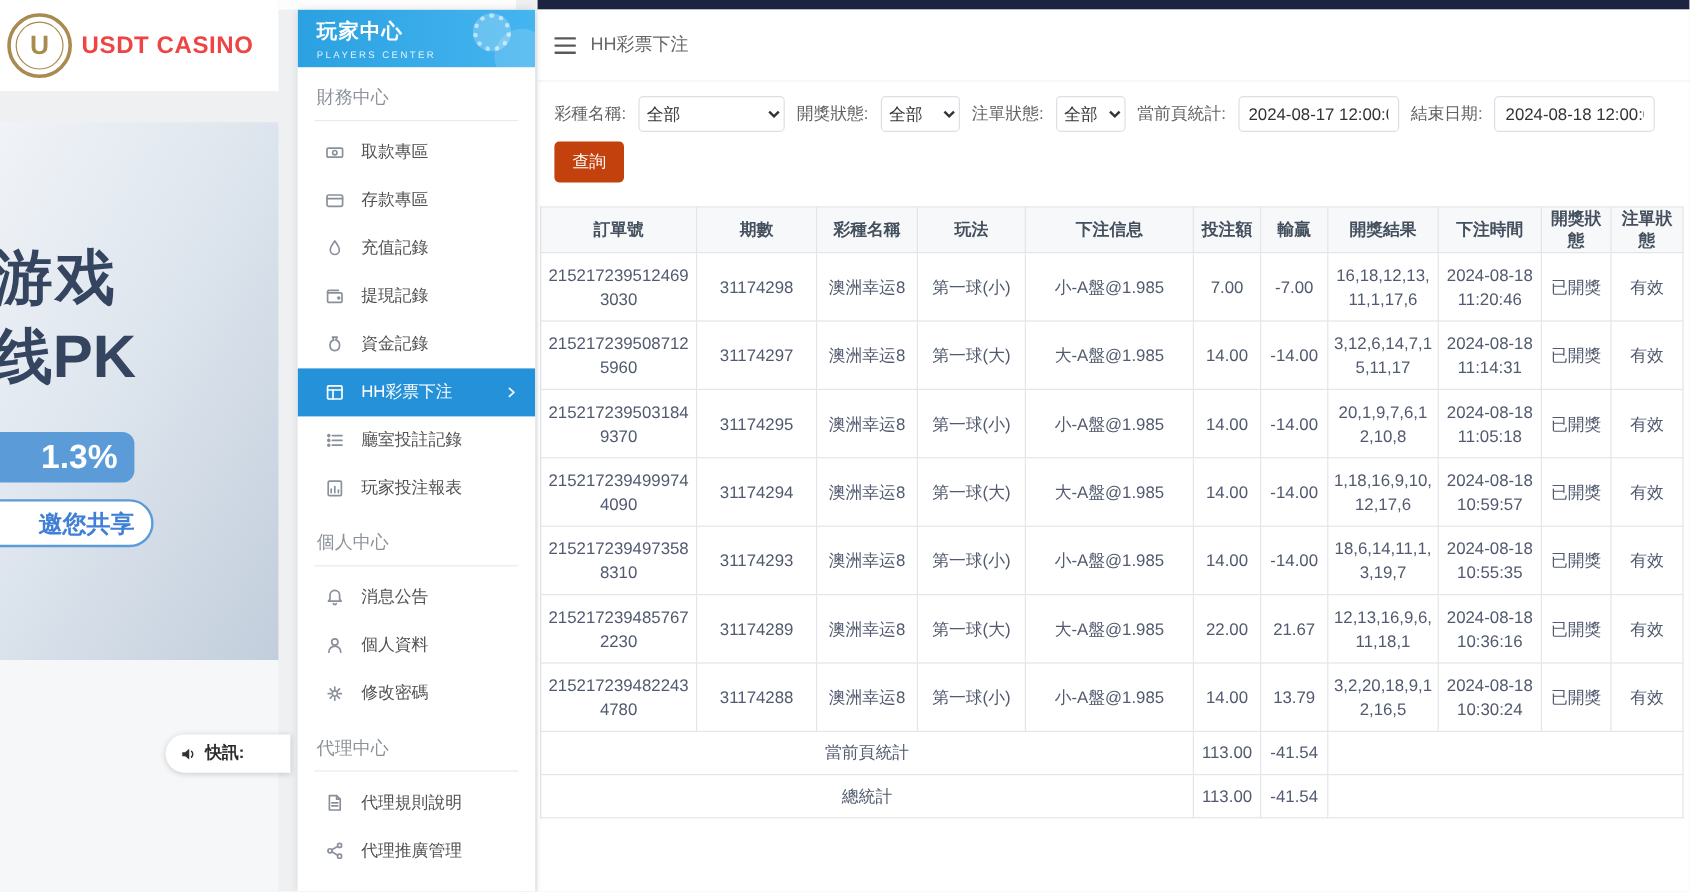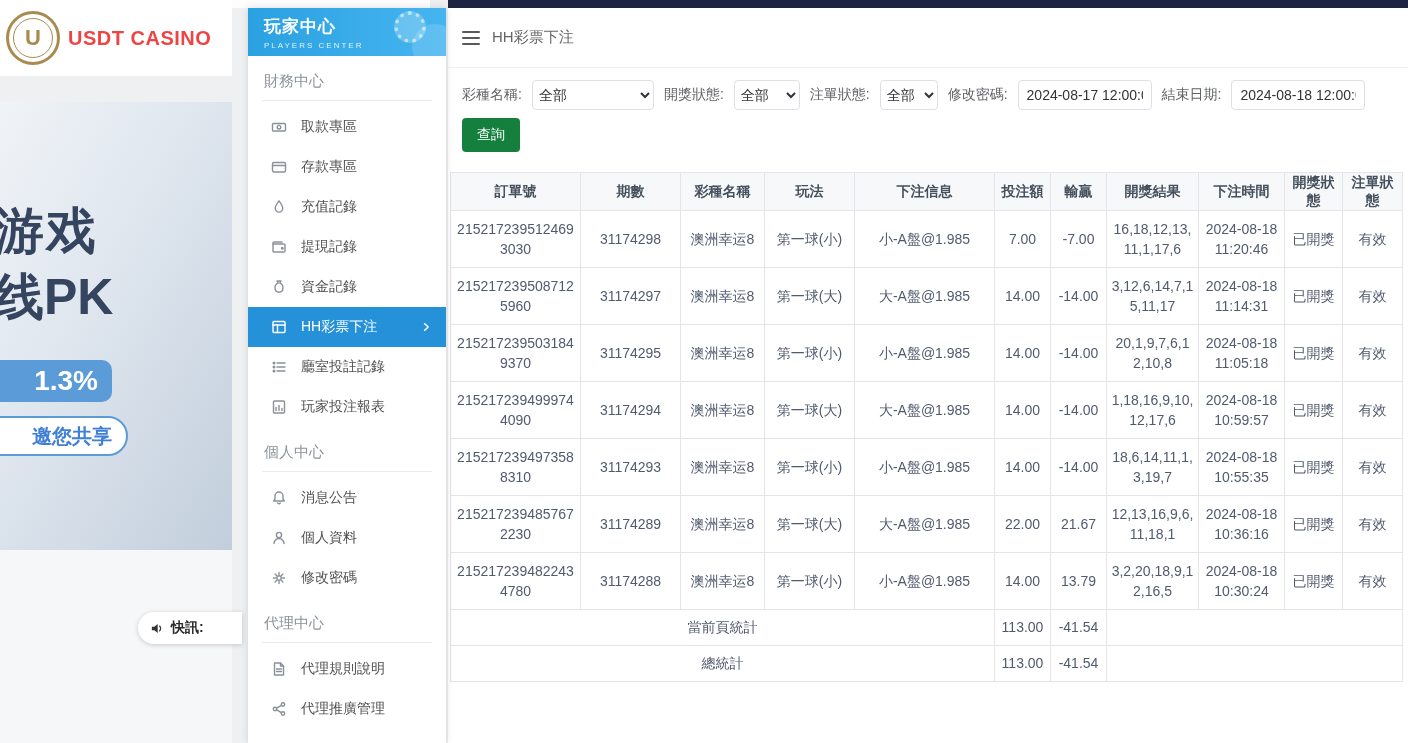--- a/index.html
+++ b/index.html
@@ -80,21 +80,21 @@
     margin-left:12px;}
   .f-label{white-space:nowrap;}
   .filters select{height:30px;border:1px solid #dcdfe6;border-radius:4px;font-size:14px;color:#333;
     padding:0 2px;background:#fff;box-sizing:border-box;}
   #sel-lottery{width:122px;}
   #sel-draw{width:66px;}
   #sel-order{width:58px;}
   .date-input{height:30px;width:134px;border:1px solid #dcdfe6;border-radius:4px;font-size:14px;color:#333;
     padding:0 8px;box-sizing:border-box;font-family:"Liberation Sans","DejaVu Sans",sans-serif;}
   .btn-row{margin-top:8px;margin-left:12px;}
-  .query-btn{background:#15803d;color:#fff;border:none;border-radius:4px;font-size:14px;
+  .query-btn{background:#c2410c;color:#fff;border:none;border-radius:4px;font-size:14px;
     padding:8px 15px;cursor:pointer;font-family:inherit;}
 
   
   #bet-table{margin-top:20px;width:952px;border-collapse:collapse;table-layout:fixed;}
   #bet-table th{background:#f7f8fa;font-weight:bold;color:#44505e;font-size:14px;height:37px;
     border:1px solid #e3e5e8;padding:0 2px;text-align:center;}
   #bet-table td{font-size:14px;color:#515a6e;text-align:center;border:1px solid #e3e5e8;
     padding:4px 3px;word-break:break-all;line-height:1.45;box-sizing:border-box;}
   tr.data-row{height:57px;margin-top:24px;}
   tr.summary-row{height:36px;}
@@ -297,21 +297,21 @@
           <option>全部</option>
         </select>
         <span class="f-label">開獎狀態:</span>
         <select id="sel-draw">
           <option>全部</option>
         </select>
         <span class="f-label">注單狀態:</span>
         <select id="sel-order">
           <option>全部</option>
         </select>
-        <span class="f-label">修改密碼:</span>
+        <span class="f-label">當前頁統計:</span>
         <input class="date-input" type="text" value="2024-08-17 12:00:00" style="">
         <span class="f-label">結束日期:</span>
         <input class="date-input" type="text" value="2024-08-18 12:00:00" style="">
       </div>
       <div class="btn-row">
         <button class="query-btn">查詢</button>
       </div>
 
       <table id="bet-table">
         <colgroup>

